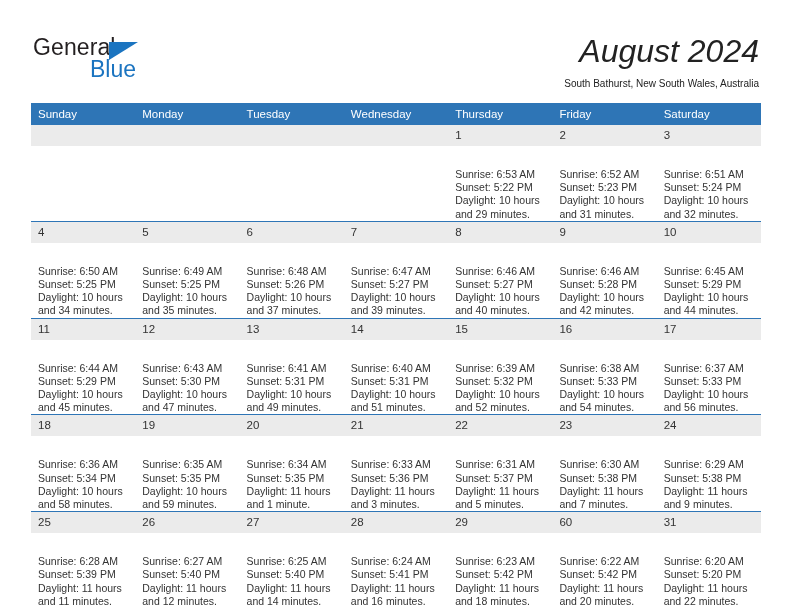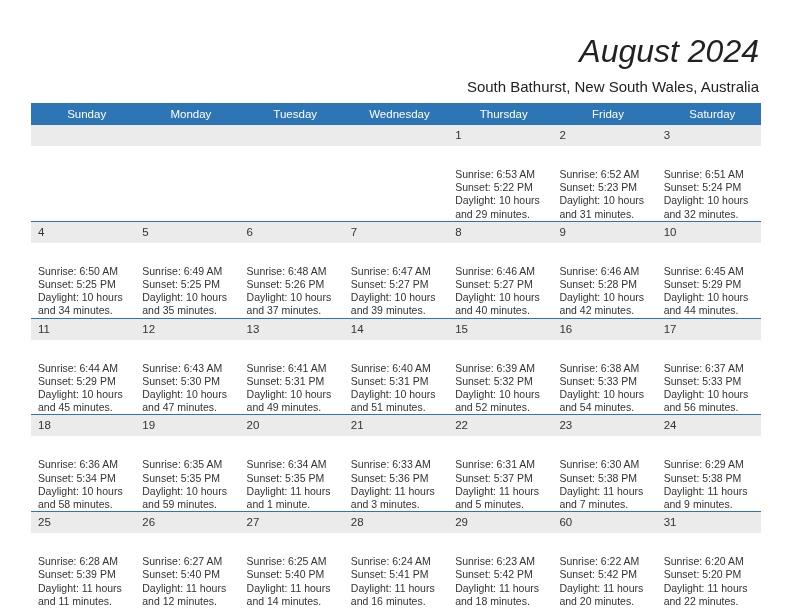--- a/index.html
+++ b/index.html
@@ -72,41 +72,41 @@
     font-size: 32px;
     color: #222222;
     text-align: left;
     white-space: nowrap;
     font-style: italic;
   }
   .subtitle {
     position: absolute;
     right: 33px;
     top: 78px;
-    font-size: 15px;
+    font-size: 10px;
     color: #222222;
     text-align: right;
     white-space: nowrap;
   }
 
   
   .cal {
     position: absolute;
     left: 31px;
     top: 103px;
     width: 730px;
     border-collapse: collapse;
     table-layout: fixed;
   }
   .cal th {
     background: #2e75b6;
     color: #ffffff;
     font-size: 11.5px;
     font-weight: normal;
-    text-align: center;
+    text-align: left;
     padding: 5px 0 5px 7px;
     height: 12px;
     border: none;
   }
   .cal td {
     width: 104.28px;
     height: 82px;
     vertical-align: top;
     padding: 0;
     border: none;
@@ -139,20 +139,25 @@
     display: block;
     white-space: nowrap;
   }
 </style>
 </head>
 <body>
 
 <div class="page">
 
   <div class="top">
+    <div class="brand">
+      <span class="brand-general">General</span>
+      <span class="brand-tri"></span>
+      <span class="brand-blue">Blue</span>
+    </div>
     <div class="title">August 2024</div>
     <div class="subtitle">South Bathurst, New South Wales, Australia</div>
   </div>
 
   <table class="cal">
     <thead>
       <tr>
         <th>Sunday</th>
         <th>Monday</th>
         <th>Tuesday</th>

